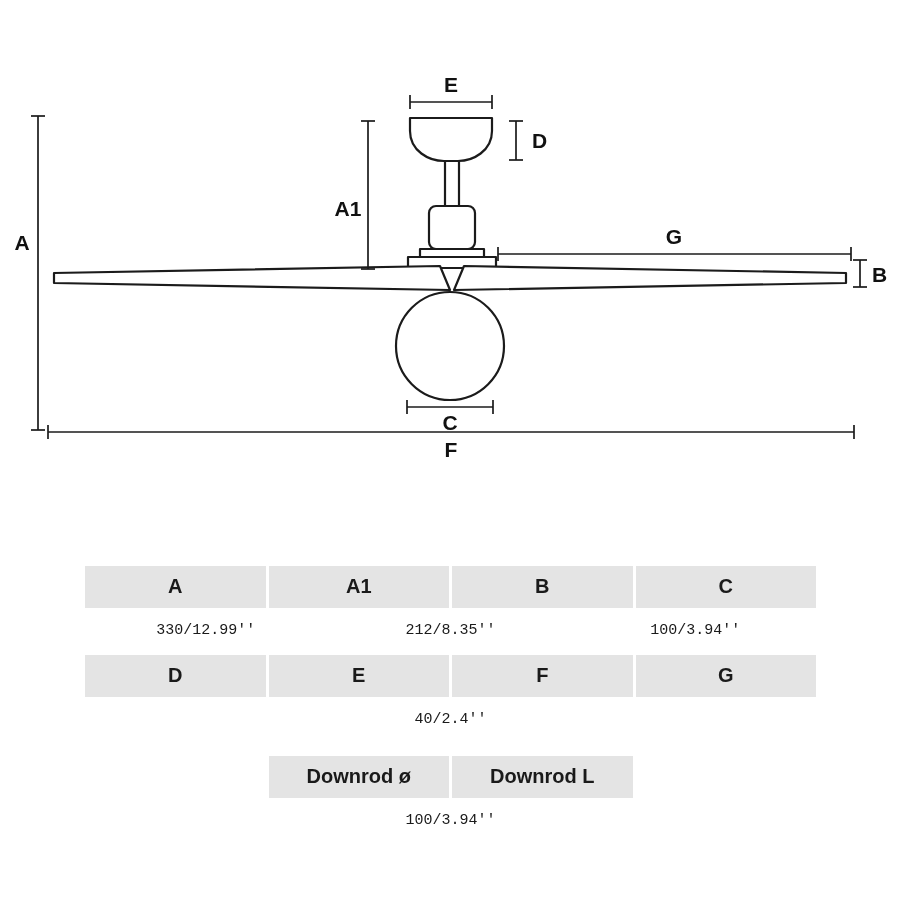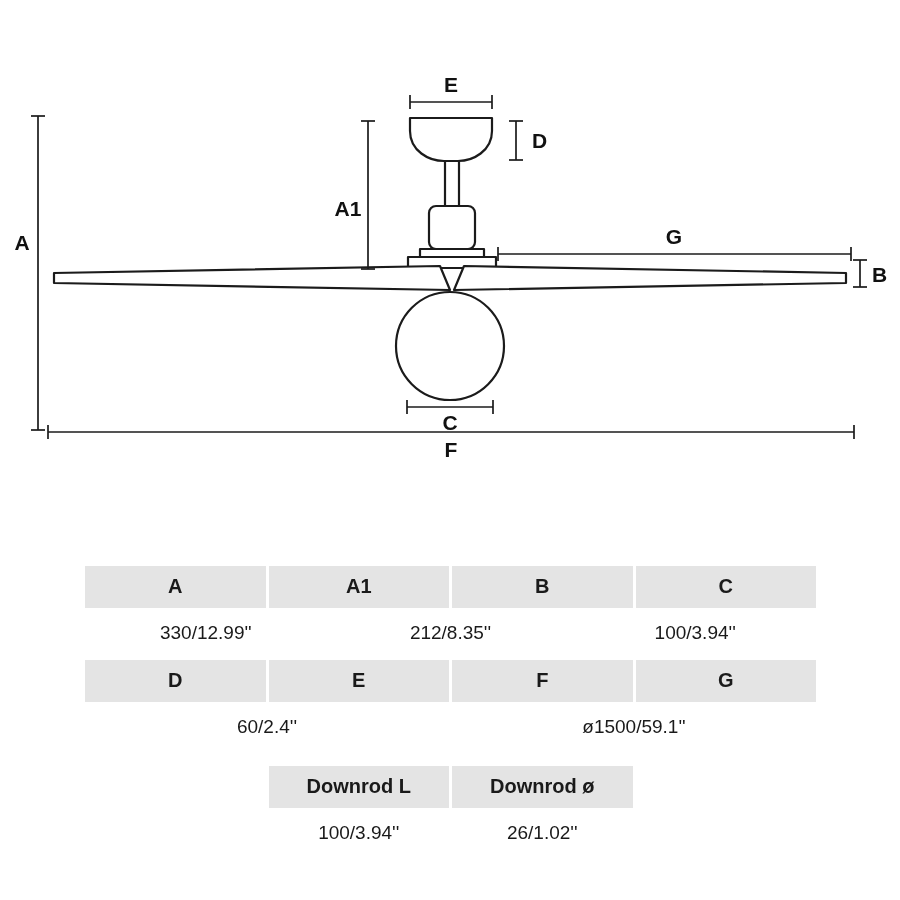--- a/index.html
+++ b/index.html
@@ -28,22 +28,23 @@
   .t-row{display:flex;gap:3px;}
   .t-row.hdr{margin-bottom:0;}
   .t-cell{flex:1;text-align:center;color:#1a1a1a;}
   .t-cell.header{
     background:#e4e4e4;
     font-weight:bold;
     font-size:20px;
     padding:9px 0 10px;
   }
   .t-cell.value{
-    font-size:19px;
+    font-size:15px;
     padding:14px 0 16px;
+    font-family:Liberation Mono, monospace;
   }
   .t-cell.empty{background:transparent;}
   .t-gap{height:12px;}
 </style>
 </head>
 <body>
 
 <div class="page">
 
   <svg width="900" height="470" viewBox="0 0 900 470">
@@ -136,33 +137,31 @@
       <div class="t-cell value">100/3.94''</div>
     </div>
 
     <div class="t-row hdr">
       <div class="t-cell header">D</div>
       <div class="t-cell header">E</div>
       <div class="t-cell header">F</div>
       <div class="t-cell header">G</div>
     </div>
     <div class="t-row">
-      <div class="t-cell value">60/2.4''</div>
-      <div class="t-cell value">ø1500/59.1''</div>
+      <div class="t-cell value">40/2.4''</div>
     </div>
 
     <div class="t-gap"></div>
 
     <div class="t-row hdr">
       <div class="t-cell header empty"></div>
+      <div class="t-cell header">Downrod ø</div>
       <div class="t-cell header">Downrod L</div>
-      <div class="t-cell header">Downrod ø</div>
       <div class="t-cell header empty"></div>
     </div>
     <div class="t-row">
       <div class="t-cell value empty"></div>
       <div class="t-cell value">100/3.94''</div>
-      <div class="t-cell value">26/1.02''</div>
       <div class="t-cell value empty"></div>
     </div>
 
   </div>
 </div>
 
 </body></html>

